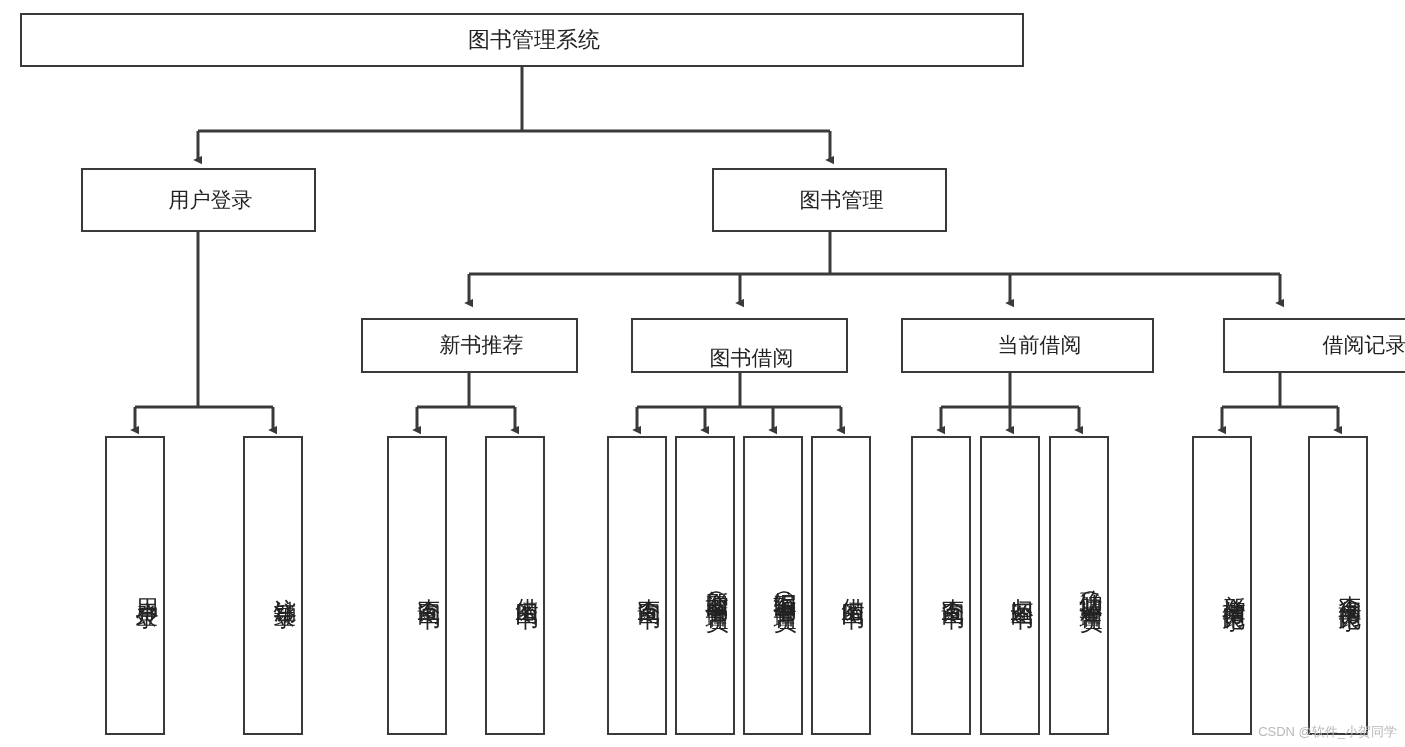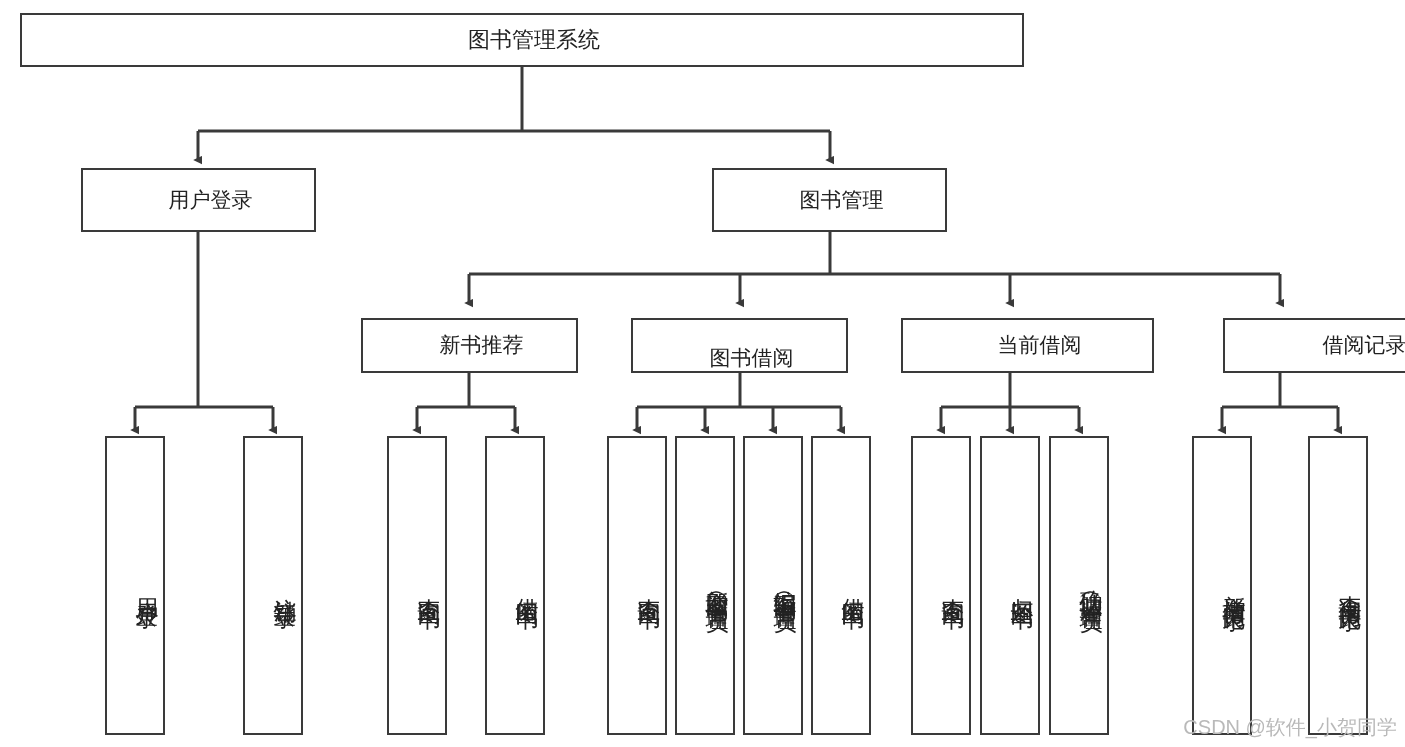--- a/index.html
+++ b/index.html
@@ -41,21 +41,21 @@
     font-size:23px;
     letter-spacing:3px;
     line-height:1;
     white-space:nowrap;
   }
 
   .watermark{
     position:absolute;
     right:8px;
     bottom:6px;
-    font-size:20px;
+    font-size:13px;
     color:#b9b9b9;
     white-space:nowrap;
     pointer-events:none;
   }
 </style>
 </head>
 <body>
 
 <div id="stage">
 

